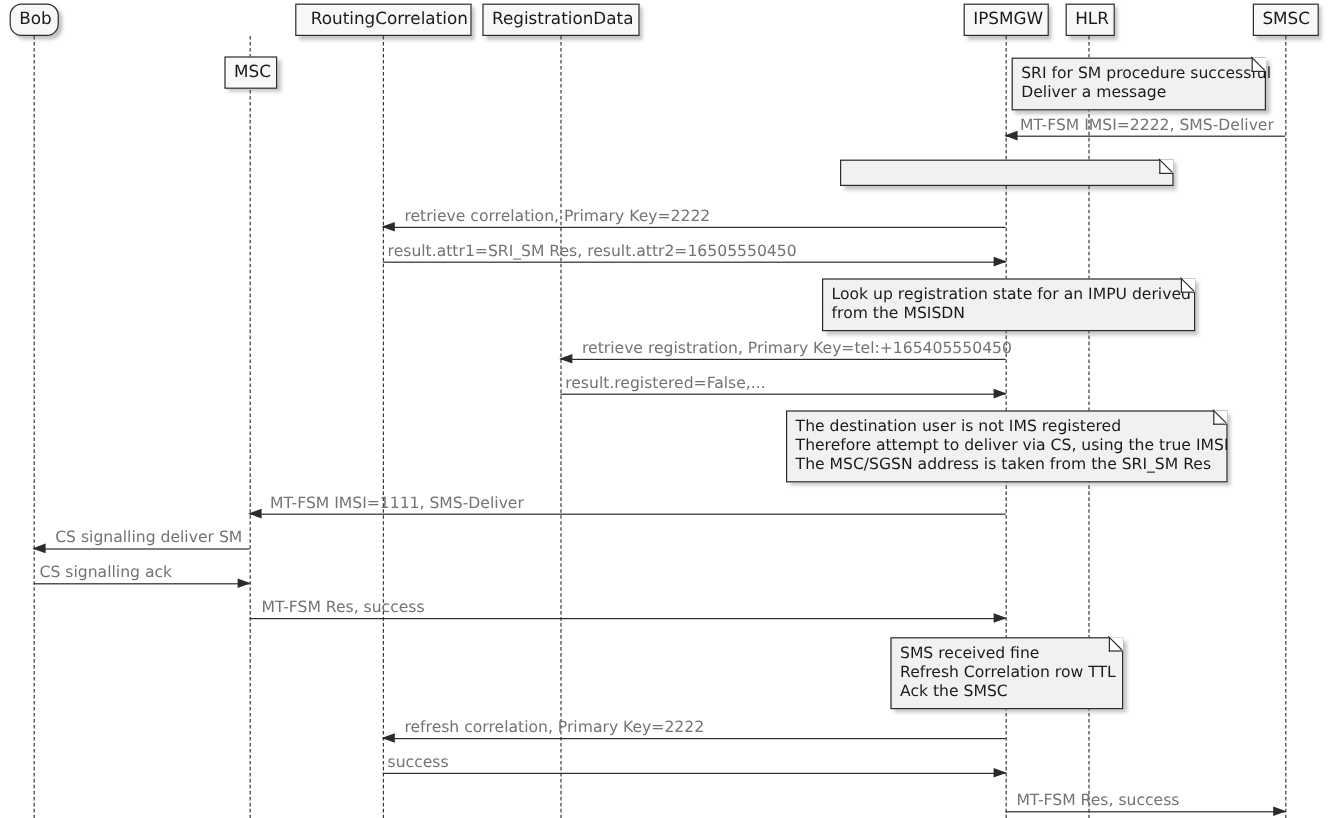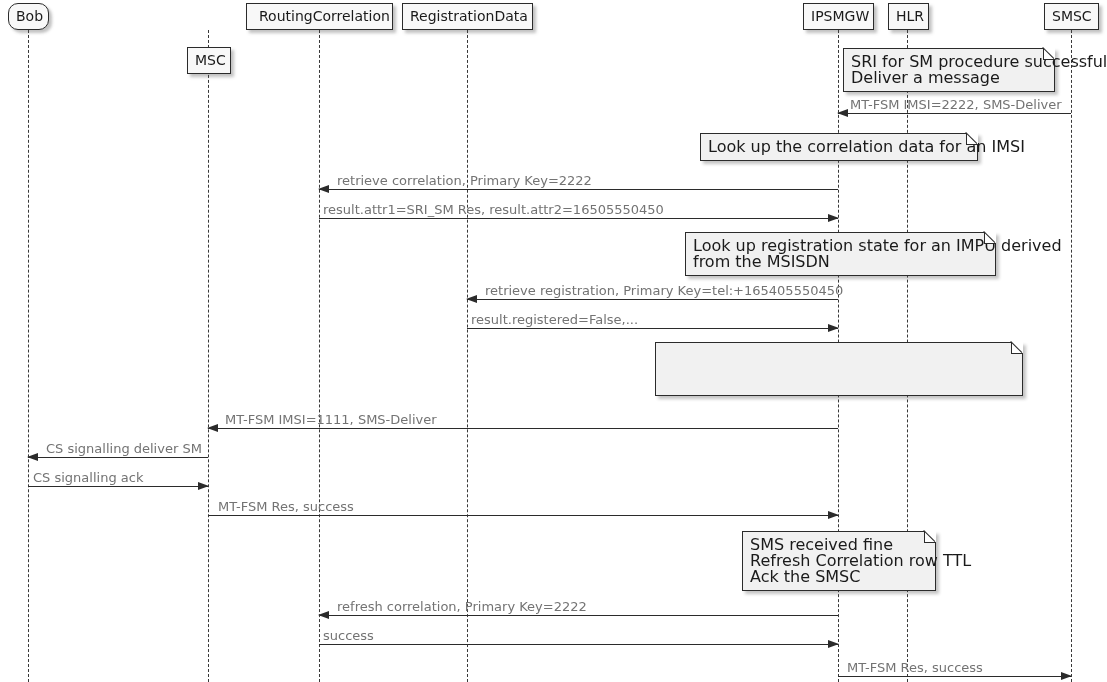--- a/index.html
+++ b/index.html
@@ -71,21 +71,21 @@
     color: #737373;
     white-space: nowrap;
     line-height: 14px;
   }
   
   .note {
     position: absolute;
     box-sizing: border-box;
     background: #f1f1f1;
     border: 1px solid #2b2b2b;
-    font-size: 16px;
+    font-size: 13px;
     line-height: 16px;
     color: #1a1a1a;
     padding: 5px 8px 5px 7px;
     white-space: pre;
     box-shadow: 3px 3px 3px rgba(80,80,80,0.33);
   }
   .note .fold {
     position: absolute;
     top: -1px;
     right: -1px;
@@ -175,21 +175,23 @@
       </div>
       <div class="msg-label" style="left: 323px; top: 629px;">success</div>
       <div class="msg to-right" style="left: 838px; top: 676px; width: 233px;">
         <div class="arrowhead"></div>
       </div>
       <div class="msg-label" style="left: 847px; top: 661px;">MT-FSM Res, success</div>
     </div>
   <div id="notes">
       <div class="note" style="left: 843px; top: 48px; width: 212px; min-height: 38px;"><span>SRI for SM procedure successful
 Deliver a message</span><span class="fold"></span></div>
-      <div class="note" style="left: 700px; top: 133px; width: 278px; min-height: 22px;"><span>Look up the correlation data for an IMSI</span><span class="fold"></span></div>
+      <div class="note" style="left: 700px; top: 133px; width: 278px; min-height: 22px;"><span class="fold"></span></div>
       <div class="note" style="left: 685px; top: 232px; width: 311px; min-height: 38px;"><span>Look up registration state for an IMPU derived
 from the MSISDN</span><span class="fold"></span></div>
-      <div class="note" style="left: 655px; top: 342px; width: 368px; min-height: 54px;"><span class="fold"></span></div>
+      <div class="note" style="left: 655px; top: 342px; width: 368px; min-height: 54px;"><span>The destination user is not IMS registered
+Therefore attempt to deliver via CS, using the true IMSI
+The MSC/SGSN address is taken from the SRI_SM Res</span><span class="fold"></span></div>
       <div class="note" style="left: 742px; top: 531px; width: 194px; min-height: 54px;"><span>SMS received fine
 Refresh Correlation row TTL
 Ack the SMSC</span><span class="fold"></span></div>
     </div>
 </div>
 
 </body></html>

